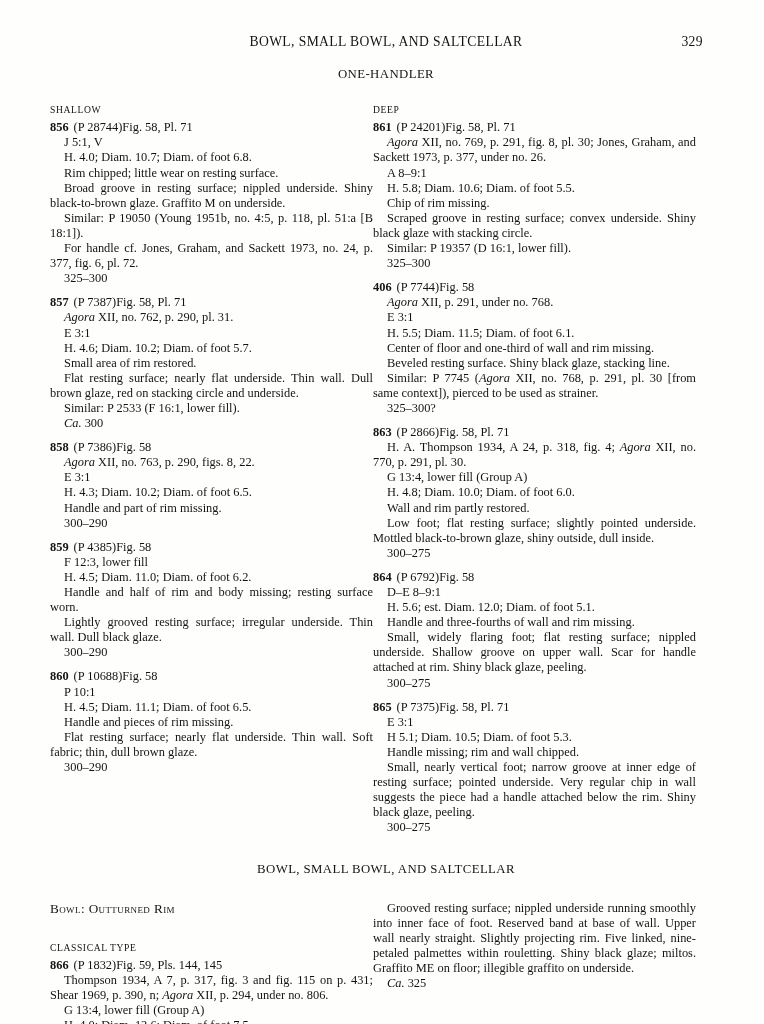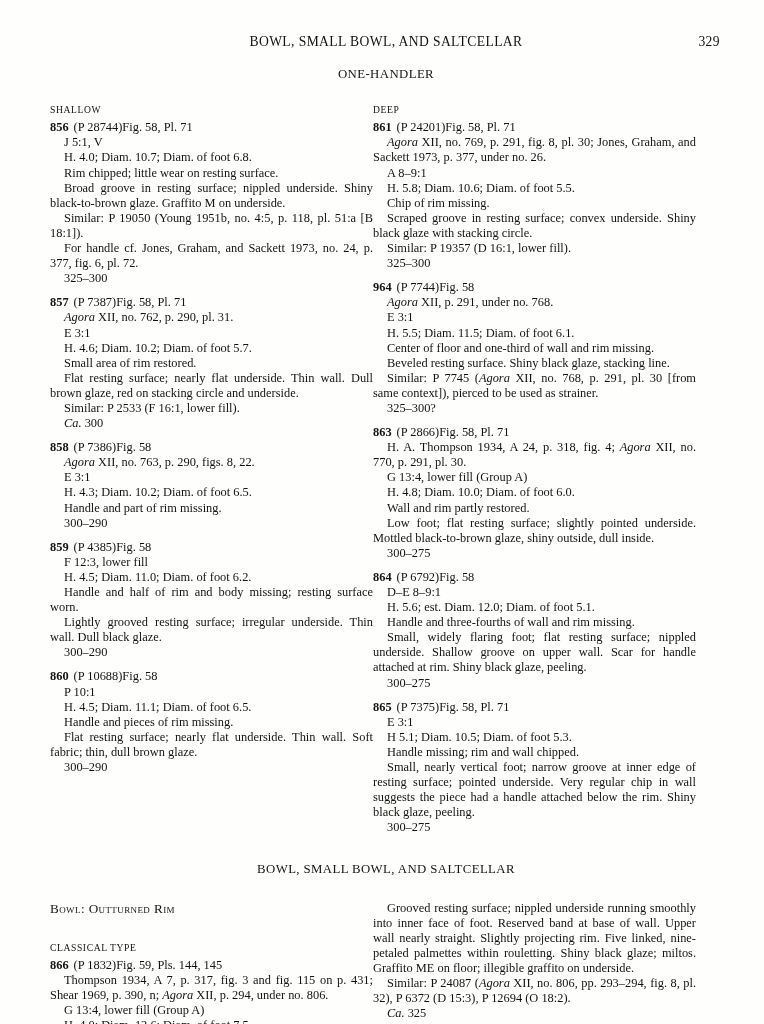--- a/index.html
+++ b/index.html
@@ -18,21 +18,21 @@
   }
   .running-head {
     position: relative;
     text-align: center;
     font-size: 13.6px;
     letter-spacing: 0.4px;
     margin-bottom: 18px;
   }
   .rh-page {
     position: absolute;
-    right: 2px;
+    right: 19px;
     top: 0;
   }
   .center-head {
     text-align: center;
     font-weight: normal;
     font-size: 12.8px;
     letter-spacing: 0.4px;
     margin: 0 0 20px 0;
   }
   .center-head.mid { margin: 26px 0 24px 0; }
@@ -150,21 +150,21 @@
             <p class="para"><i>Agora</i> XII, no. 769, p. 291, fig. 8, pl. 30; Jones, Graham, and Sackett 1973, p. 377, under no. 26.</p>
             <p class="para">A 8–9:1</p>
             <p class="para">H. 5.8; Diam. 10.6; Diam. of foot 5.5.</p>
             <p class="para">Chip of rim missing.</p>
             <p class="para">Scraped groove in resting surface; convex underside.  Shiny black glaze with stacking circle.</p>
             <p class="para">Similar: P 19357 (D 16:1, lower fill).</p>
             <p class="para">325–300</p>
           </article>
           <article class="entry">
             <div class="entry-head">
-              <span class="entry-id"><span class="entry-num">964</span><span class="entry-inv">(P 7744)</span></span>
+              <span class="entry-id"><span class="entry-num">406</span><span class="entry-inv">(P 7744)</span></span>
               <span class="entry-fig">Fig. 58</span>
             </div>
             <p class="para"><i>Agora</i> XII, p. 291, under no. 768.</p>
             <p class="para">E 3:1</p>
             <p class="para">H. 5.5; Diam. 11.5; Diam. of foot 6.1.</p>
             <p class="para">Center of floor and one-third of wall and rim missing.</p>
             <p class="para">Beveled resting surface.  Shiny black glaze, stacking line.</p>
             <p class="para">Similar: P 7745 (<i>Agora</i> XII, no. 768, p. 291, pl. 30 [from same context]), pierced to be used as strainer.</p>
             <p class="para">325–300?</p>
           </article>
@@ -221,19 +221,18 @@
             <p class="para">Thompson 1934, A 7, p. 317, fig. 3 and fig. 115 on p. 431; Shear 1969, p. 390, n; <i>Agora</i> XII, p. 294, under no. 806.</p>
             <p class="para">G 13:4, lower fill (Group A)</p>
             <p class="para">H. 4.0; Diam. 12.6; Diam. of foot 7.5.</p>
             <p class="para">Intact.</p>
           </article>
         </div>
     </div>
     <div class="col">
       <div>
           <p class="cont-para">Grooved resting surface; nippled underside running smoothly into inner face of foot.  Reserved band at base of wall.  Upper wall nearly straight.  Slightly projecting rim.  Five linked, nine-petaled palmettes within rouletting.  Shiny black glaze; miltos.  Graffito ME on floor; illegible graffito on underside.</p>
-          <p class="cont-para">Similar: P 24087 (<i>Agora</i> XII, no. 806, pp. 293–294, fig. 8, pl. 32), P 6372 (D 15:3), P 12694 (O 18:2).</p>
           <p class="cont-para"><i>Ca.</i> 325</p>
         </div>
     </div>
   </div>
 
 </div>
 
 </body></html>

